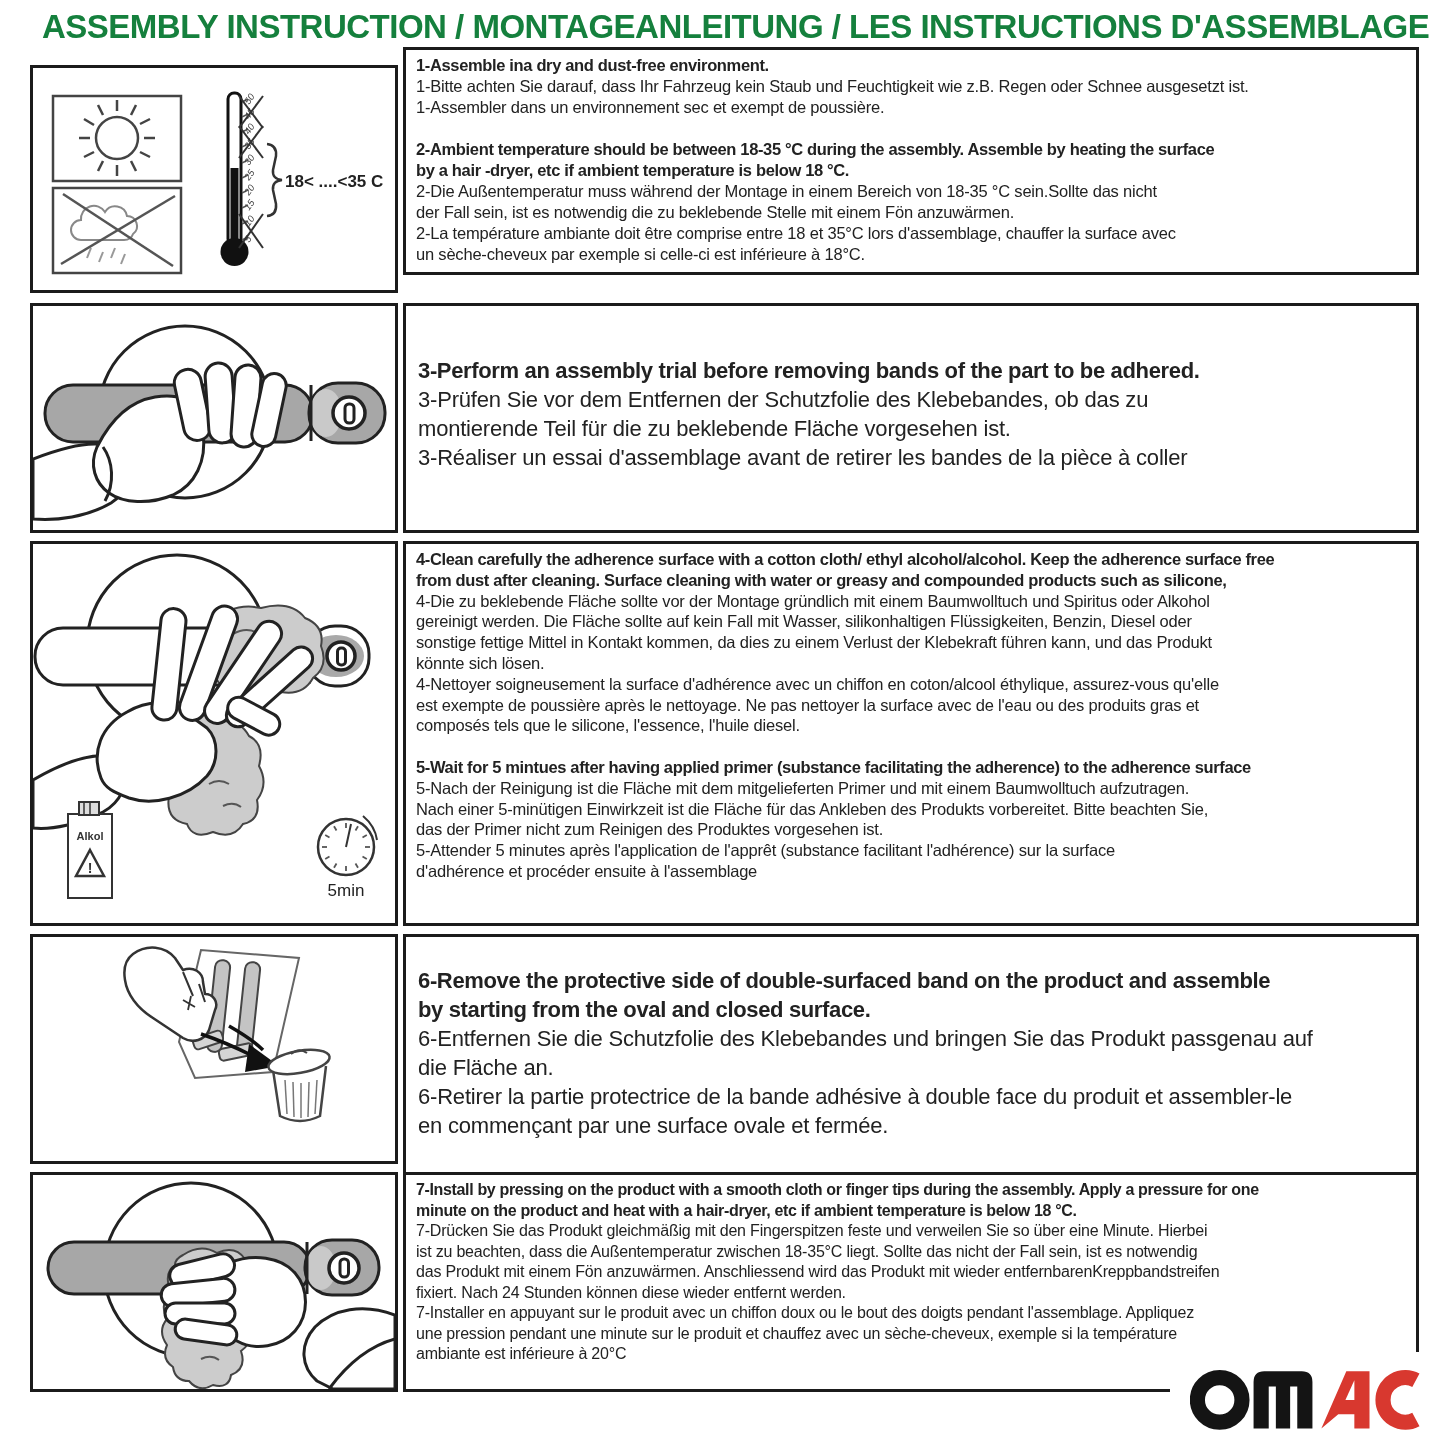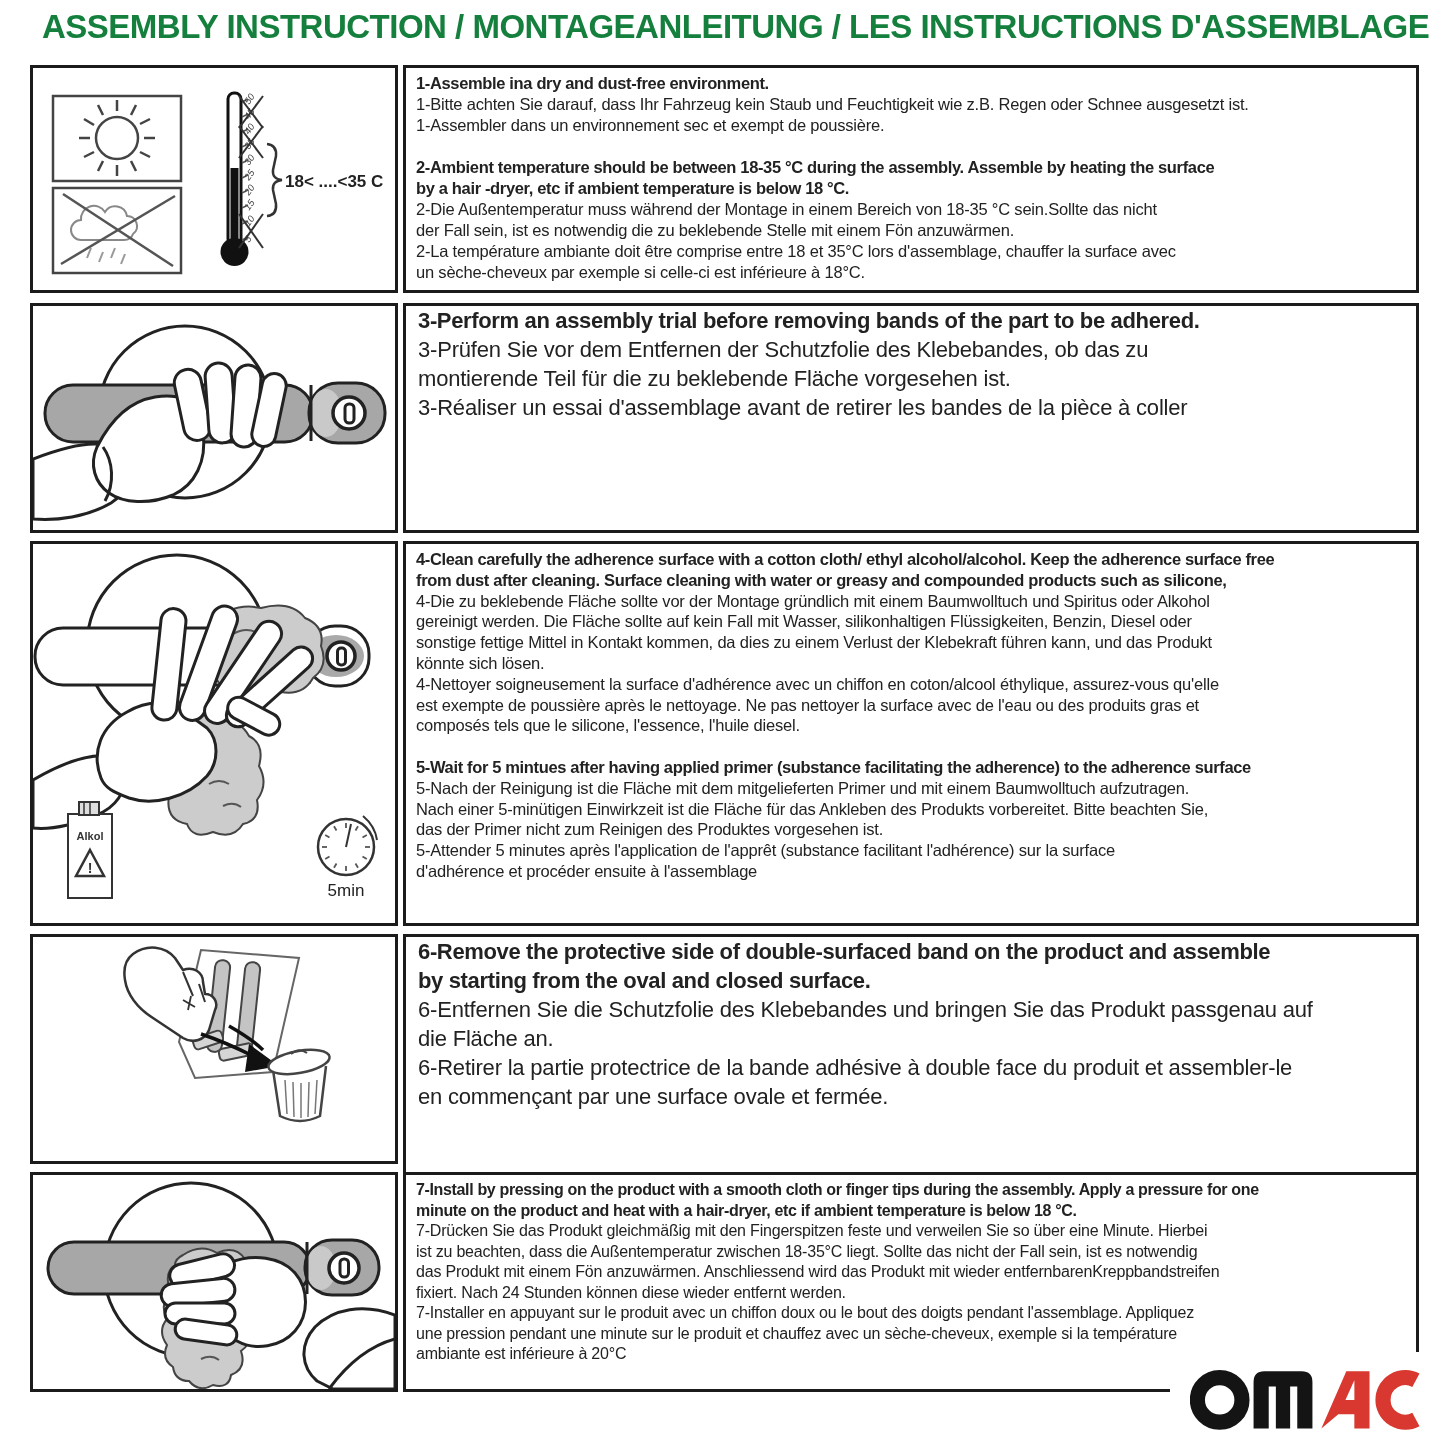--- a/index.html
+++ b/index.html
@@ -8,29 +8,29 @@
     font-family:"Liberation Sans",sans-serif;color:#222;overflow:hidden;
   }
   .title{
     position:absolute;left:42px;top:8px;width:1380px;
     font-size:33px;font-weight:bold;color:#15803d;letter-spacing:-0.5px;white-space:nowrap;
   }
   .box{position:absolute;box-sizing:border-box;background:#fff;border:3px solid #1b1b1b;}
   .illus{left:30px;width:368px;}
   .tb{left:403px;width:1016px;overflow:hidden;}
   .tb.pad{padding:5px 10px 0 10px;}
-  .tb.center{display:flex;flex-direction:column;padding:0 0 8px 12px;}
+  .tb.center{display:flex;flex-direction:column;justify-content:center;padding:0 0 8px 12px;}
   .ln{white-space:nowrap;letter-spacing:-0.2px;}
   .b{font-weight:bold;letter-spacing:-0.35px;}
   .sm .ln{font-size:16.5px;line-height:21px;min-height:21px;}
   .sm3 .ln{font-size:16.5px;line-height:20.8px;min-height:20.8px;}
   .sm5 .ln{font-size:16px;line-height:20.5px;min-height:20.5px;}
   .lg .ln{font-size:22px;line-height:29px;min-height:29px;}
   
-  .il1{top:65px;height:228px}.tx1{top:65px;height:228px}
+  .il1{top:65px;height:228px}.tx1{top:47px;height:228px}
   .il2{top:303px;height:230px}.tx2{top:303px;height:230px}
   .il3{top:541px;height:385px}.tx3{top:541px;height:385px}
   .il4{top:934px;height:230px}.tx4{top:934px;height:246px}
   .il5{top:1172px;height:220px}.tx5{top:1172px;height:220px}
   .illus svg{display:block;width:100%;height:100%;}
   .logo{
     position:absolute;left:1170px;top:1352px;width:272px;height:93px;background:#fff;
     display:flex;align-items:center;justify-content:flex-end;z-index:5;
   }
   .logo svg{width:252px;height:66px;}

